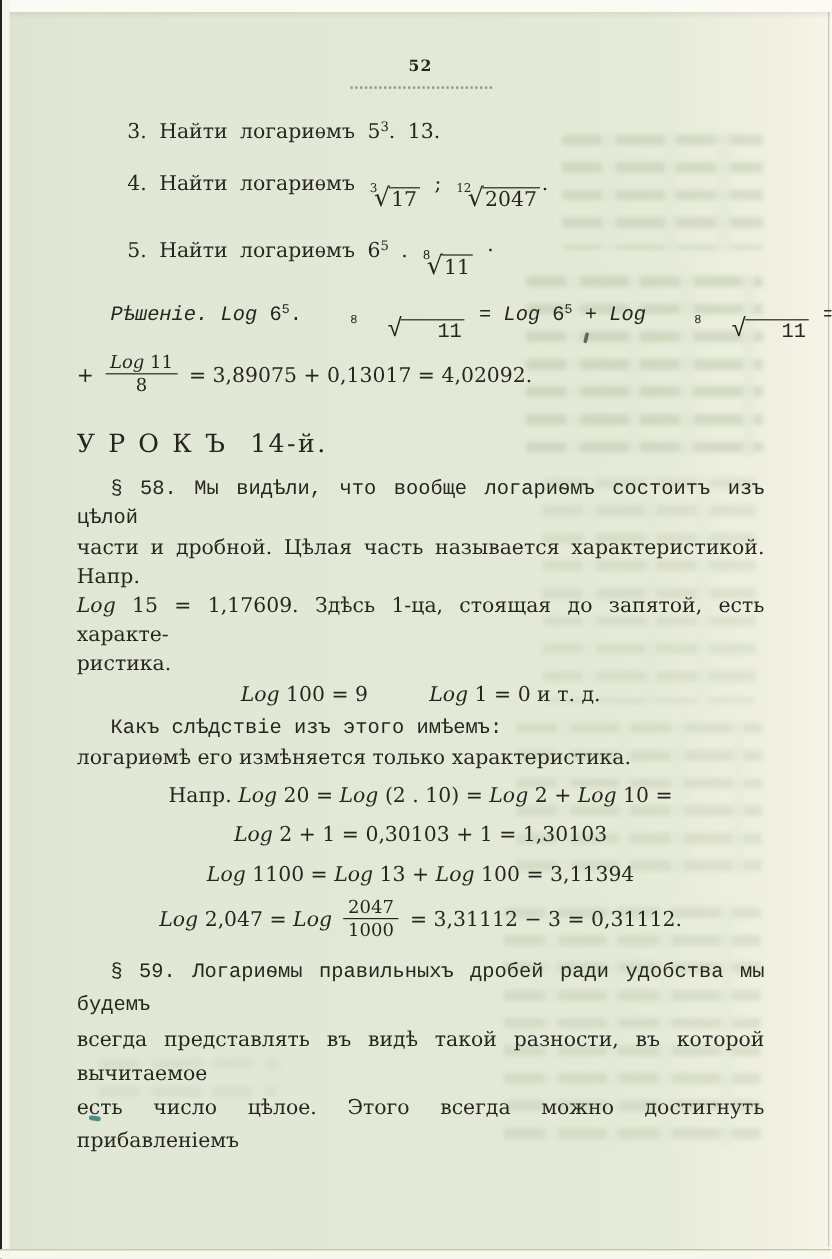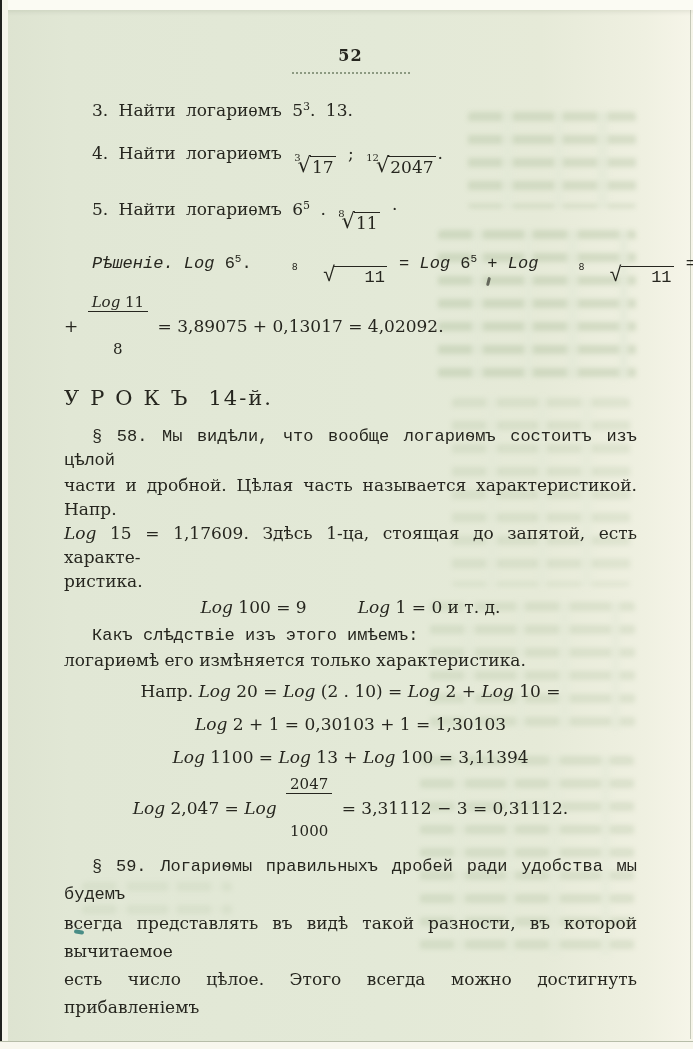--- a/index.html
+++ b/index.html
@@ -24,36 +24,36 @@
   .g1{left:468px;top:112px;width:168px;height:96px;opacity:.75;}
   .g2{left:438px;top:230px;width:198px;height:150px;opacity:.8;}
   .g3{left:452px;top:398px;width:178px;height:188px;opacity:.5;}
   .g4{left:430px;top:602px;width:205px;height:128px;opacity:.55;}
   .g5{left:420px;top:756px;width:214px;height:200px;opacity:.6;}
   .g6{left:82px;top:882px;width:150px;height:38px;opacity:.35;}
   .fleck{position:absolute;left:74px;top:930px;width:10px;height:4px;background:#2e7d78;opacity:.85;border-radius:2px;transform:rotate(8deg);}
   .speck{position:absolute;left:487px;top:277px;width:3px;height:9px;background:rgba(42,42,35,.65);border-radius:2px;transform:rotate(14deg);}
 
   .content{position:relative;z-index:1;padding:44px 56px 0 64px;font-size:17px;line-height:24px;}
-  .pageno{text-align:center;font-size:16px;font-weight:bold;letter-spacing:1px;}
+  .pageno{text-align:center;font-size:13px;font-weight:bold;letter-spacing:1px;}
   .rule{width:118px;margin:3px auto 0;border-bottom:2px dotted #8d9a82;height:1px;}
 
   .line{min-height:24px;white-space:nowrap;}
-  .problem{margin-left:28px;word-spacing:5px;}
+  .problem{margin-left:42px;word-spacing:5px;}
   .mt24{margin-top:24px;} .mt18{margin-top:19px;} .mt20{margin-top:18px;} .mt6{margin-top:8px;}
   .ind{text-indent:28px;font-family:Liberation Mono, monospace;}
   .it{font-style:italic;}
   .sup{font-size:11px;vertical-align:6px;line-height:0;}
 
   .root{display:inline-flex;align-items:flex-start;margin:0 2px;}
   .ridx{font-size:10px;line-height:0;position:relative;top:2px;margin-right:-3px;}
   .rsign{font-size:21px;line-height:19px;margin-right:-1px;}
   .rad{border-top:1.4px solid currentColor;padding:0 2px;line-height:21px;}
 
-  .frac{display:inline-flex;flex-direction:column;vertical-align:middle;text-align:center;font-size:15px;line-height:16px;margin:0 4px;position:relative;top:-2px;gap:28px;}
+  .frac{display:inline-flex;flex-direction:column;vertical-align:middle;text-align:center;font-size:15px;line-height:16px;margin:0 4px;position:relative;top:-2px;}
   .fn{border-bottom:1.3px solid currentColor;padding:0 4px 1px;}
   .fd{padding-top:1px;}
 
   .lesson-heading{margin:27px 0 0;text-align:left;font-size:21px;font-weight:normal;}
   .hw{letter-spacing:11px;}
   .hn{margin-left:10px;letter-spacing:2px;}
 
   .para{margin-top:15px;}
   .pline{min-height:24px;}
   .just{text-align:justify;text-align-last:justify;}

